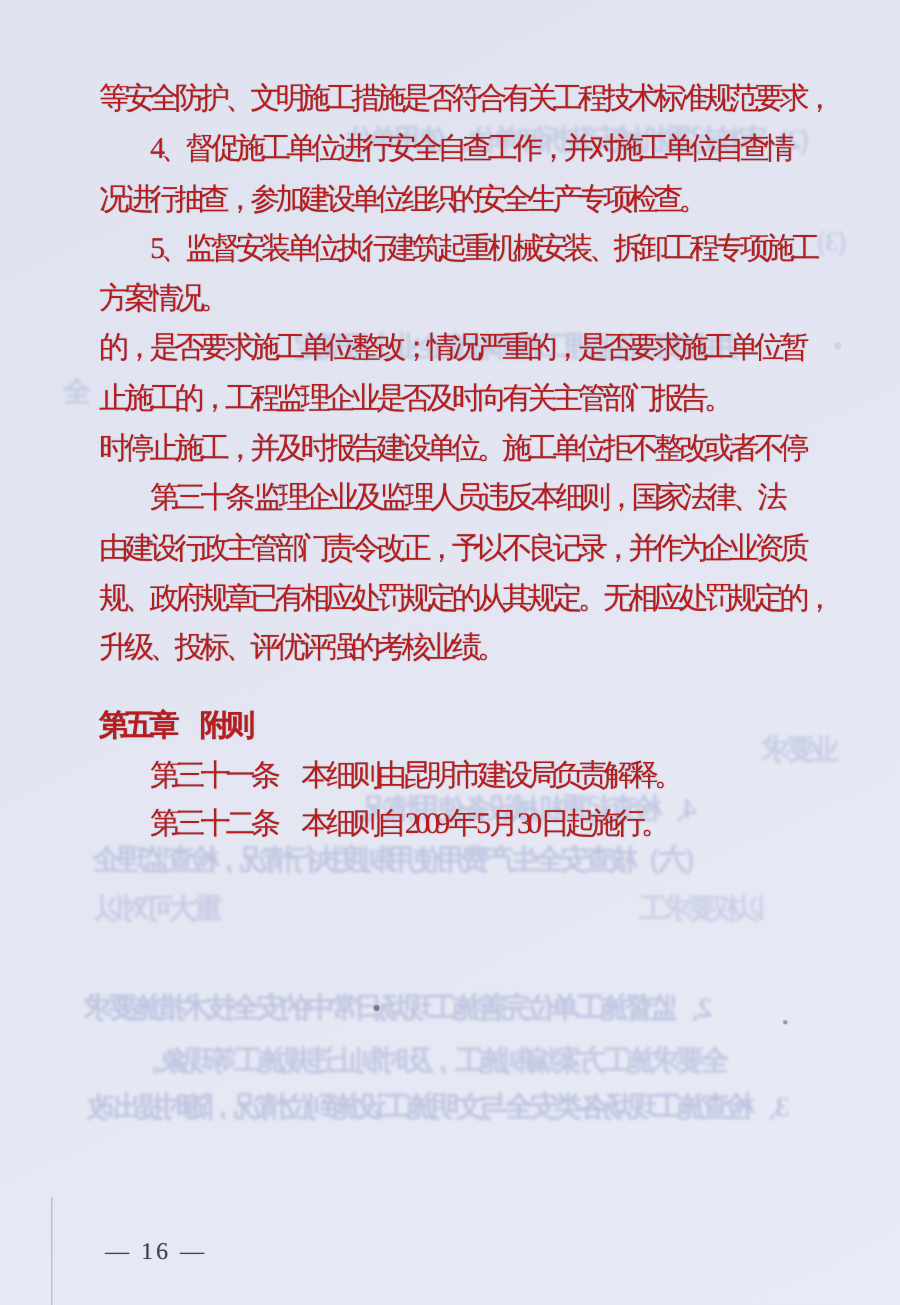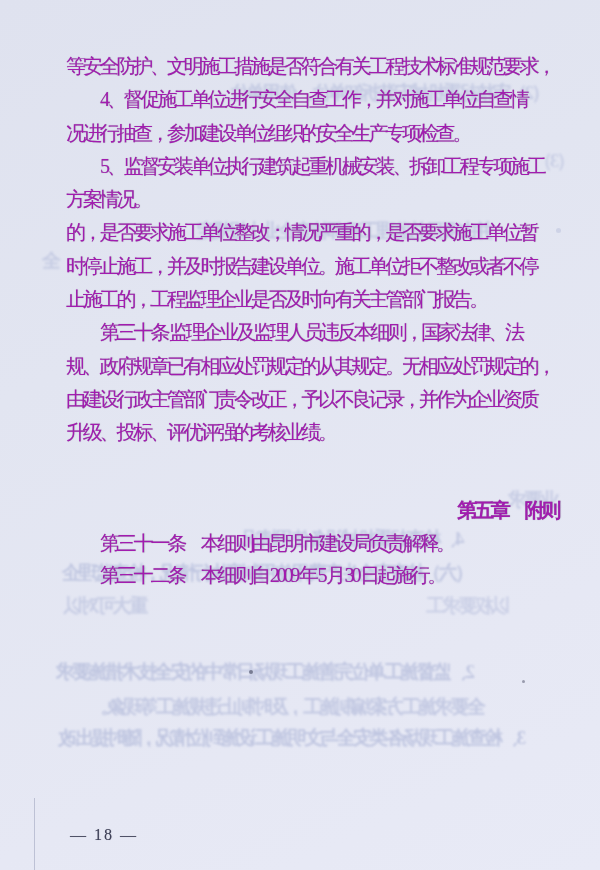--- a/index.html
+++ b/index.html
@@ -11,38 +11,38 @@
     background: linear-gradient(155deg, #dfe2ef 0%, #e2e5f1 35%, #e6e8f4 75%, #e8eaf6 100%);
     font-family: "Liberation Serif", "DejaVu Serif", serif;
   }
 
   
   .text-layer {
     position: absolute;
     left: 66px;
     top: 50px;
     width: 492px;
-    color: #a21caf;
+    color: #b91c1c;
     font-size: 20px;
     letter-spacing: -3.2px;
     z-index: 2;
   }
   .line {
     height: 33.3px;
     line-height: 33.3px;
     white-space: pre;
     text-shadow: 0.3px 0.3px 0.8px rgba(56,58,80,0.45);
   }
   .indent { padding-left: 34px; }
   .lead { font-weight: normal; }
   .chapter-heading {
-    margin-top: 44px;
+    margin-top: 18px;
     height: 33px;
     line-height: 33px;
-    text-align: right;
+    text-align: left;
     font-weight: bold;
     white-space: pre;
     text-shadow: 0.3px 0.3px 0.8px rgba(56,58,80,0.5);
   }
   .article-line {
     height: 32px;
     line-height: 32px;
     padding-left: 34px;
   }
 
@@ -113,26 +113,26 @@
 <div class="speck" style="left:522px; top:680px; width:3px; height:3px; opacity:0.5;"></div>
 <div class="speck" style="left:556px; top:228px; width:5px; height:5px; opacity:0.25; background:#8e9ac8;"></div>
 
 <div class="text-layer">
   <div class="line">等安全防护、文明施工措施是否符合有关工程技术标准规范要求，</div>
   <div class="line indent">4、督促施工单位进行安全自查工作，并对施工单位自查情</div>
   <div class="line">况进行抽查，参加建设单位组织的安全生产专项检查。</div>
   <div class="line indent">5、监督安装单位执行建筑起重机械安装、拆卸工程专项施工</div>
   <div class="line">方案情况。</div>
   <div class="line">的，是否要求施工单位整改；情况严重的，是否要求施工单位暂</div>
+  <div class="line">止施工的，工程监理企业是否及时向有关主管部门报告。</div>
   <div class="line">时停止施工，并及时报告建设单位。施工单位拒不整改或者不停</div>
-  <div class="line">止施工的，工程监理企业是否及时向有关主管部门报告。</div>
   <div class="line indent"><span class="lead">第三十条</span><span> 监理企业及监理人员违反本细则，国家法律、法</span></div>
+  <div class="line">由建设行政主管部门责令改正，予以不良记录，并作为企业资质</div>
   <div class="line">规、政府规章已有相应处罚规定的从其规定。无相应处罚规定的，</div>
-  <div class="line">由建设行政主管部门责令改正，予以不良记录，并作为企业资质</div>
   <div class="line">升级、投标、评优评强的考核业绩。</div>
 
   <div class="chapter-heading">第五章　附则</div>
 
   <div class="line article-line"><span class="lead">第三十一条</span><span>　本细则由昆明市建设局负责解释。</span></div>
   <div class="line article-line"><span class="lead">第三十二条</span><span>　本细则自 2009 年 5 月 30 日起施行。</span></div>
 </div>
 
-<div class="page-number">— 18 —</div>
+<div class="page-number">— 16 —</div>
 
 </body></html>

